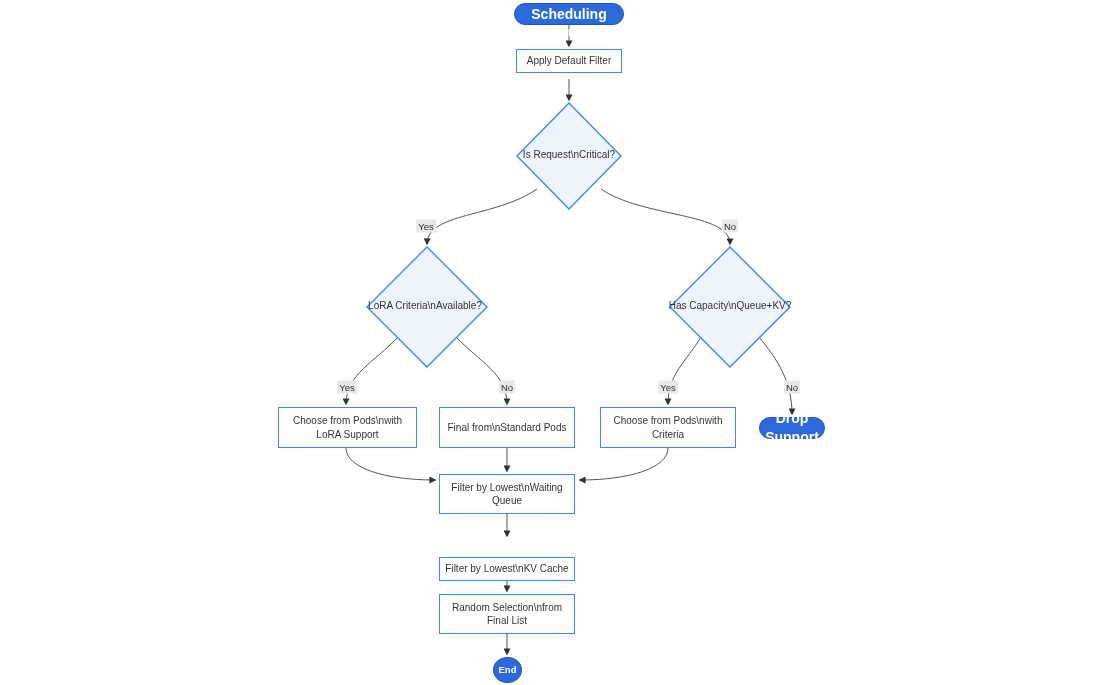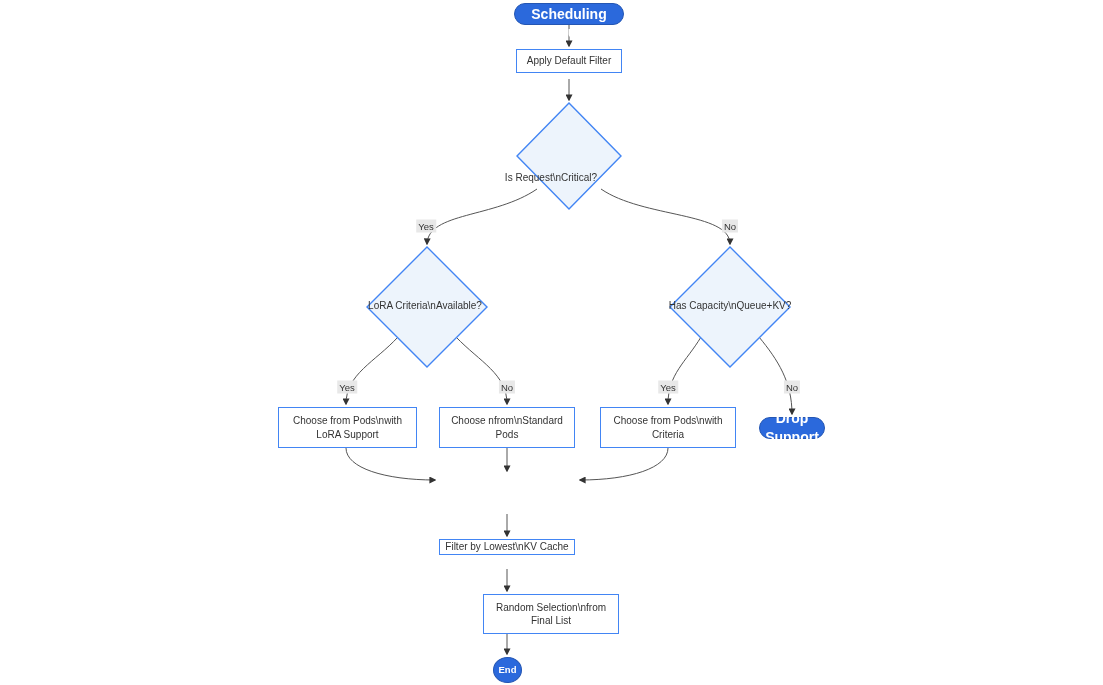--- a/index.html
+++ b/index.html
@@ -110,38 +110,39 @@
 
     <polygon class="decision-shape" points="569,103 621,156 569,209 517,156"></polygon>
     <polygon class="decision-shape" points="427,247 487,307 427,367 367,307"></polygon>
     <polygon class="decision-shape" points="730,247 790,307 730,367 670,307"></polygon>
   </svg>
 
   <div class="node node-pill" style="left:514px; top:3px; width:110px; height:22px;">Start Scheduling Request</div>
 
   <div class="node node-rect" style="left:516px; top:49px; width:106px; height:24px;">Apply Default Filter</div>
 
-  <div class="diamond-label" style="left:461px; top:149px;margin-top:23px;">Is Request\nCritical?</div>
+  <div class="diamond-label" style="left:479px; top:149px;">Is Request\nCritical?</div>
 
   <div class="diamond-label" style="left:335px; top:300px;">LoRA Criteria\nAvailable?</div>
 
   <div class="diamond-label" style="left:640px; top:300px;">Has Capacity\nQueue+KV?</div>
 
   <div class="node node-rect" style="left:278px; top:407px; width:139px; height:41px;">Choose from Pods\nwith LoRA Support</div>
 
-  <div class="node node-rect" style="left:439px; top:407px; width:136px; height:41px;">Choose nfrom\nStandard Pods</div>
+  <div class="node node-rect" style="left:439px; top:407px; width:136px; height:41px;">Final from\nStandard Pods</div>
 
   <div class="node node-rect" style="left:600px; top:407px; width:136px; height:41px;">Choose from Pods\nwith Criteria</div>
 
   <div class="node node-pill" style="left:759px; top:417px; width:66px; height:22px;">Drop Support</div>
 
+  <div class="node node-rect" style="left:439px; top:474px; width:136px; height:40px;">Filter by Lowest\nWaiting Queue</div>
 
-  <div class="node node-rect" style="left:439px; top:539px; width:136px; height:16px;">Filter by Lowest\nKV Cache</div>
+  <div class="node node-rect" style="left:439px; top:557px; width:136px; height:24px;">Filter by Lowest\nKV Cache</div>
 
-  <div class="node node-rect" style="left:439px; top:594px; width:136px; height:40px;margin-left:44px;">Random Selection\nfrom Final List</div>
+  <div class="node node-rect" style="left:439px; top:594px; width:136px; height:40px;">Random Selection\nfrom Final List</div>
 
   <div class="node node-circle" style="left:493px; top:657px; width:29px; height:26px;">End</div>
 
   <div class="edge-label" style="left:426px; top:226px;">Yes</div>
   <div class="edge-label" style="left:730px; top:226px;">No</div>
   <div class="edge-label" style="left:347px; top:387px;">Yes</div>
   <div class="edge-label" style="left:507px; top:387px;">No</div>
   <div class="edge-label" style="left:668px; top:387px;">Yes</div>
   <div class="edge-label" style="left:792px; top:387px;">No</div>
 

